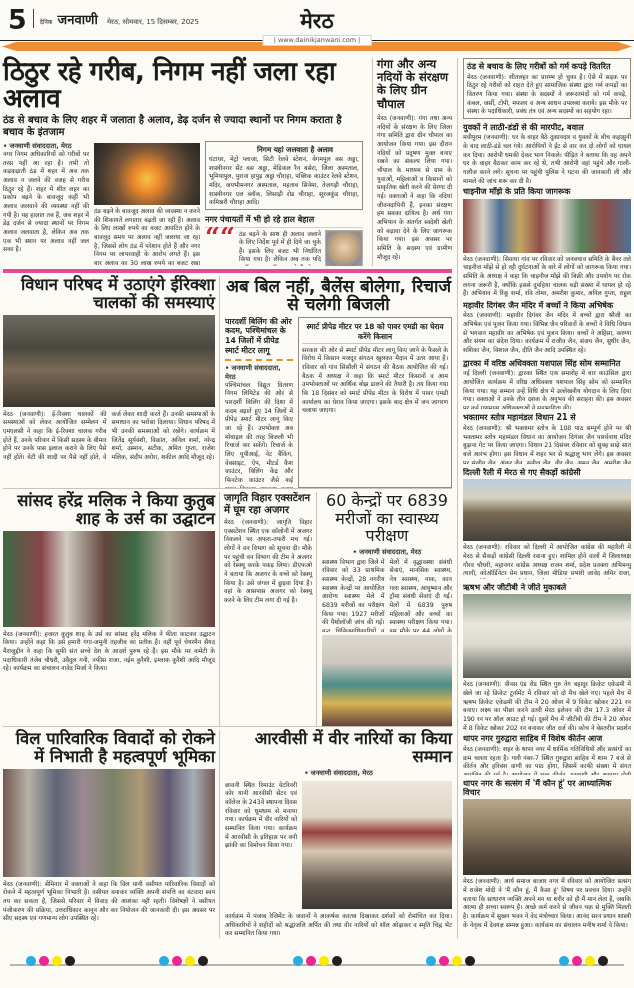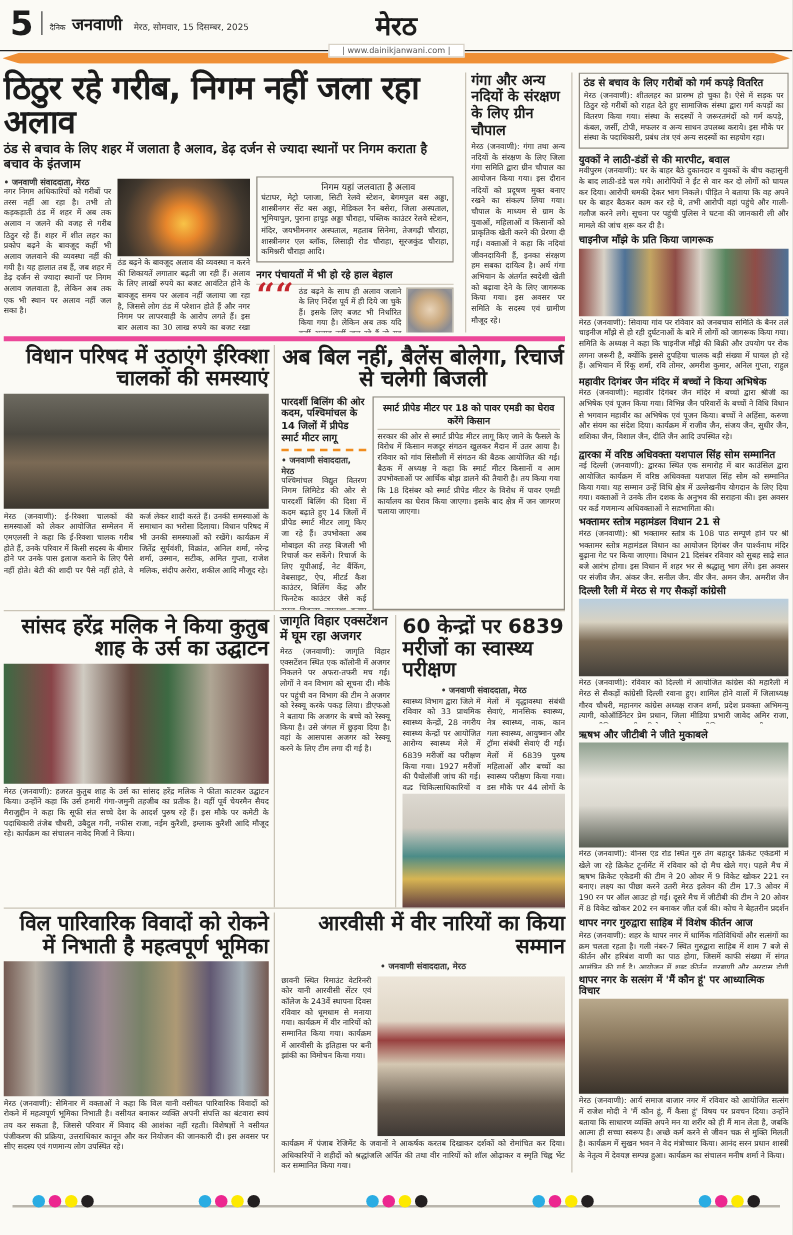--- a/index.html
+++ b/index.html
@@ -33,21 +33,21 @@
   .lead-main{width:360px;display:flex;flex-direction:column;}
   .lead-hl{font-size:26px;font-weight:bold;line-height:1.02;letter-spacing:-0.5px;}
   .lead-sub{font-size:10px;font-weight:bold;margin:3px 0 2px;line-height:1.15;}
   .lead-body{display:flex;gap:5px;flex:1;overflow:hidden;margin-top:2px;}
   .lc1{width:86px;}
   .lc2{width:106px;}
   .lc3{flex:1;display:flex;flex-direction:column;}
   .ph-fire{height:62px;margin:2px 0;
      background:radial-gradient(circle at 50% 58%,#f8c347 0%,#e8862b 22%,#7a5638 48%,#41382e 75%,#2b2722 100%);}
   .nbox{border:1px solid #8f8a80;padding:2px 3px;margin-bottom:2px;}
-  .nbox-title{font-size:7.2px;font-weight:normal;margin-bottom:1px;padding-left:48px;}
+  .nbox-title{font-size:7.2px;font-weight:bold;margin-bottom:1px;padding-left:48px;}
   .sub2{font-size:8px;font-weight:bold;margin:1px 0;}
   .quote-row{display:flex;gap:4px;margin-top:2px;border-top:1px solid #d5cfc2;padding-top:2px;}
   .qmark{color:#c4272e;font-size:26px;line-height:0.6;font-family:"DejaVu Serif",serif;font-weight:bold;}
   .qtext{flex:1;font-size:6.2px;line-height:1.35;text-align:justify;}
   .ph-portrait{width:36px;height:44px;flex:none;border:1px solid #b5ae9f;
      background:radial-gradient(circle at 50% 38%,#e8d3b8 0%,#caa97f 34%,#8d8d92 60%,#b9b7b2 100%);}
   .ganga-col{flex:1;border-left:1px solid #cac4b6;padding-left:4px;}
   .ganga-hl{font-size:11.5px;font-weight:bold;line-height:1.15;margin-bottom:3px;}
   
   .row-b{height:212px;display:flex;padding-top:3px;border-bottom:1px solid #cac4b6;}
@@ -66,21 +66,21 @@
   .bill-box-title{font-size:7.4px;font-weight:bold;text-align:center;margin-bottom:2px;border-bottom:1px solid #cac4b6;padding-bottom:2px;}
   
   .row-c{height:234px;display:flex;padding-top:3px;border-bottom:1px solid #cac4b6;}
   .urs{width:212px;border-right:1px solid #cac4b6;padding-right:4px;display:flex;flex-direction:column;}
   .ph-urs{height:96px;margin:3px 0;
      background:linear-gradient(90deg,#2f7d3a 0%,#b8434a 18%,#e9e2d2 30%,#7a4a3a 48%,#2f7d3a 62%,#c8b89a 78%,#83413c 100%);
      filter:saturate(0.65) brightness(0.9);}
   .python{width:88px;border-right:1px solid #cac4b6;padding:0 4px;}
   .python-hl{font-size:10px;font-weight:bold;line-height:1.15;margin-bottom:3px;}
   .health{flex:1;padding-left:5px;display:flex;flex-direction:column;}
-  .health-hl{font-size:16px;font-weight:bold;text-align:left;line-height:1.1;}
+  .health-hl{font-size:16px;font-weight:normal;text-align:center;line-height:1.1;}
   .health-by{text-align:center;margin:2px 0;}
   .health-cols{display:flex;gap:5px;height:74px;overflow:hidden;}
   .health-cols .bd{flex:1;}
   .ph-health{flex:1;margin-top:3px;
      background:linear-gradient(180deg,#ded9cf 0%,#cfc9bd 30%,#3f8f8a 55%,#e0b53a 75%,#6b3f3f 100%);
      filter:saturate(0.8);}
   
   .row-d{flex:1;display:flex;padding-top:3px;}
   .will{width:212px;border-right:1px solid #cac4b6;padding-right:4px;display:flex;flex-direction:column;}
   .ph-will{height:108px;margin:3px 0;

